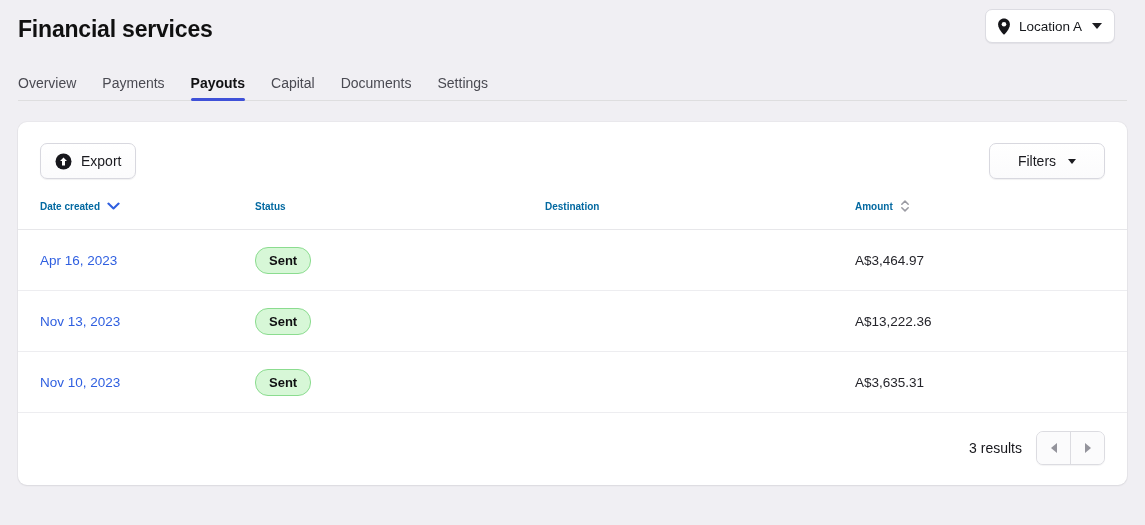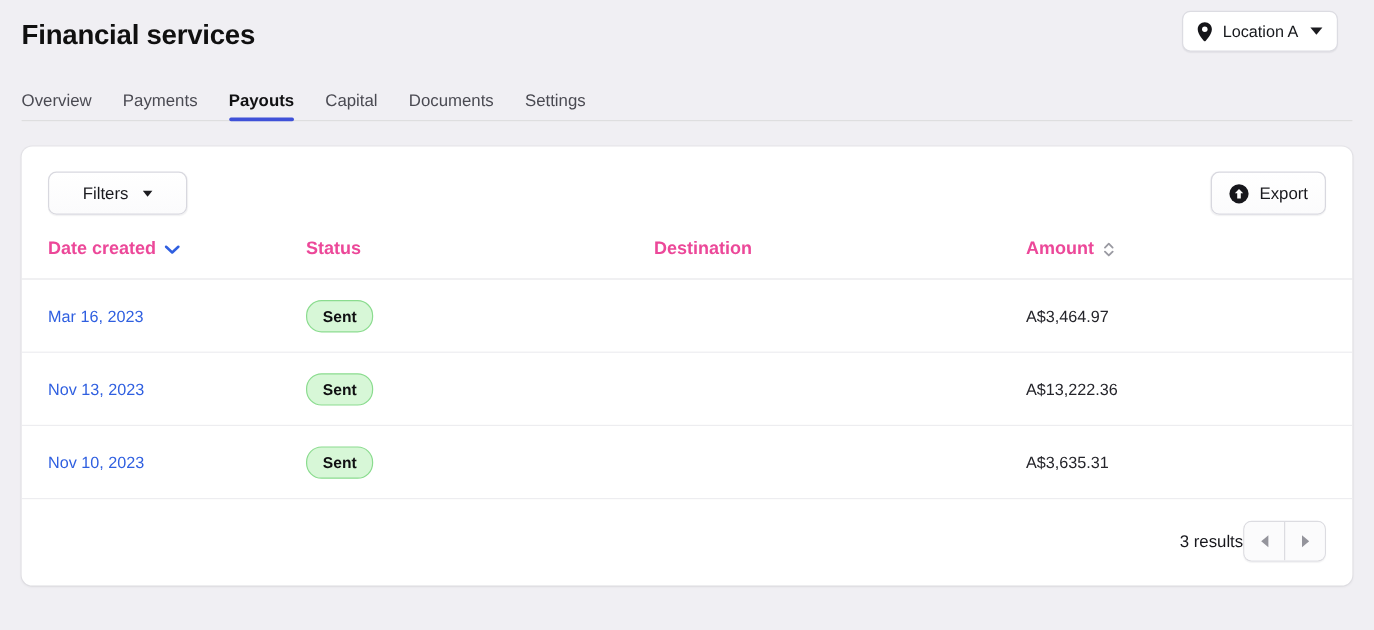--- a/index.html
+++ b/index.html
@@ -128,23 +128,23 @@
     border-top: 5.5px solid #1c1c20;
   }
 
   
   table {
     width: 100%;
     border-collapse: collapse;
     table-layout: fixed;
   }
   th {
-    font-size: 15px;
+    font-size: 10px;
     font-weight: bold;
-    color: #ec4899;
+    color: #0369a1;
     text-align: left;
     padding: 6px 0 16px 0;
     border-bottom: 1px solid #e7e7ea;
   }
   th .th-inner {
     display: inline-flex;
     align-items: center;
     gap: 7px;
   }
   td {
@@ -179,20 +179,21 @@
     font-weight: bold;
     color: #101012;
   }
   .sort-chevron { display: block; }
 
   
   .card-footer {
     display: flex;
     align-items: center;
     justify-content: flex-end;
+    gap: 14px;
     padding: 18px 22px 20px 22px;
   }
   .results-count {
     font-size: 14px;
     color: #17171c;
   }
   .pager {
     display: flex;
     border: 1px solid #dcdce1;
     border-radius: 7px;
@@ -245,33 +246,33 @@
   <div class="tab">Payments</div>
   <div class="tab active">Payouts</div>
   <div class="tab">Capital</div>
   <div class="tab">Documents</div>
   <div class="tab">Settings</div>
 </div>
 
 <div class="card">
 
   <div class="card-toolbar">
-    <div class="btn btn-filters">
-      <span>Filters</span>
-      <span class="caret-sm"></span>
-    </div>
-
     <div class="btn">
       <span>
         <svg width="17" height="17" viewBox="0 0 17 17" aria-hidden="true" style="display:block">
           <circle cx="8.5" cy="8.5" r="8" fill="#17171c"></circle>
           <path d="M8.5 4.4 L12 8.1 H10 V12.4 H7 V8.1 H5 Z" fill="#ffffff"></path>
         </svg>
       </span>
       <span>Export</span>
+    </div>
+
+    <div class="btn btn-filters">
+      <span>Filters</span>
+      <span class="caret-sm"></span>
     </div>
   </div>
 
   <table>
     <thead>
       <tr>
         <th class="col-date">
           <span class="th-inner">
             <span>Date created</span>
             <span>
@@ -303,21 +304,21 @@
                 <path d="M1.8 8.7 L5 11.9 L8.2 8.7" stroke="#9a9aa2" stroke-width="1.5" fill="none" stroke-linecap="round" stroke-linejoin="round"></path>
               </svg>
             </span>
           </span>
         </th>
       </tr>
     </thead>
     <tbody>
       <tr>
         <td class="col-date">
-          <span class="date-link">Mar 16, 2023</span>
+          <span class="date-link">Apr 16, 2023</span>
         </td>
         <td class="col-status">
           <span class="badge">Sent</span>
         </td>
         <td class="col-dest"></td>
         <td class="col-amount">A$3,464.97</td>
       </tr>
 
       <tr>
         <td class="col-date">

